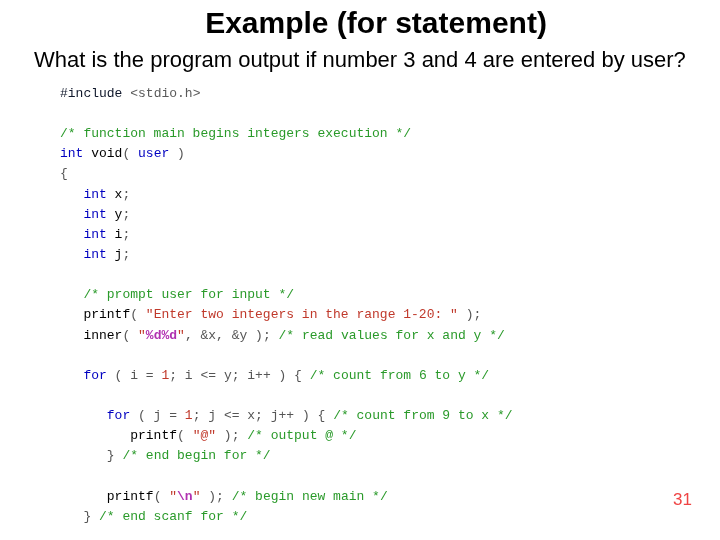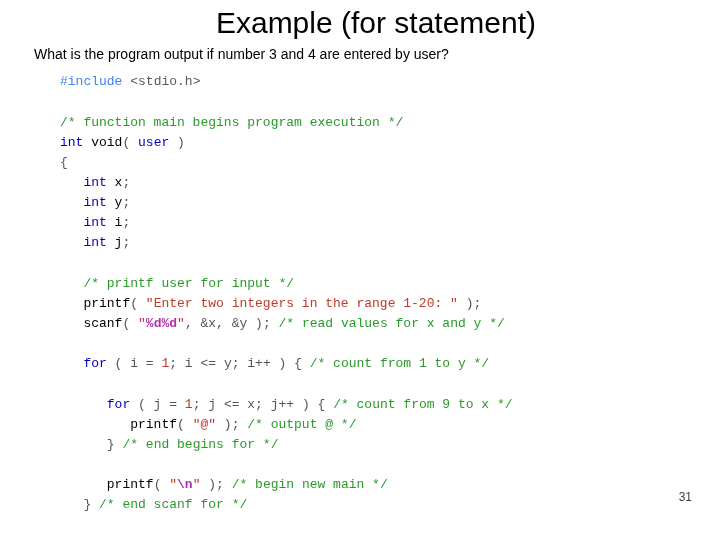--- a/index.html
+++ b/index.html
@@ -7,79 +7,79 @@
     width: 720px;
     height: 540px;
     background: #fff;
     font-family: Arial, Helvetica, sans-serif;
     position: relative;
     overflow: hidden;
   }
   .slide-title {
     text-align: center;
     font-size: 30px;
-    font-weight: 400;
+    font-weight: 700;
     color: #000;
     padding-top: 6px;
     padding-left: 32px;
   }
   .question {
-    font-size: 14px;
+    font-size: 22px;
     color: #000;
     padding: 4px 34px 0 34px;
     line-height: 1.45;
   }
   .code-area {
     margin: 8px 0 0 60px;
     font-family: "Courier New", Courier, monospace;
     font-size: 13px;
     line-height: 1.55;
     white-space: pre;
   }
-  .pp  { color: #3b82f6; text-align: center; }   
+  .pp  { color: #0f172a; text-align: center; }   
   .lib { color: #5a5a5a; }   
   .kw  { color: #0000c0; }   
   .op  { color: #555; }      
   .cm  { color: #2a9a2a; }   
   .str { color: #c0392b; }   
   .esc { color: #b030b0; font-weight: bold; }   
   .num { color: #c0392b; }   
   .page-num {
     position: absolute;
     right: 28px;
-    bottom: 36px;
-    font-size: 12px;
-    color: #404040;
+    bottom: 30px;
+    font-size: 17px;
+    color: #ef4444;
   }
 </style>
 </head>
 <body>
 
 <h1 class="slide-title">Example (for statement)</h1>
 
 <p class="question">What is the program output if number 3 and 4 are entered by user?</p>
 
 <div class="code-area"><span class="pp">#include</span> <span class="lib">&lt;stdio.h&gt;</span>
 
-<span class="cm">/* function main begins program execution */</span>
+<span class="cm">/* function main begins integers execution */</span>
 <span class="kw">int</span><span> void</span><span class="op">( </span><span class="kw">user</span><span class="op"> )</span>
 <span class="op">{</span>
    <span class="kw">int</span><span> x</span><span class="op">;</span>
    <span class="kw">int</span><span> y</span><span class="op">;</span>
    <span class="kw">int</span><span> i</span><span class="op">;</span>
    <span class="kw">int</span><span> j</span><span class="op">;</span>
 
-   <span class="cm">/* printf user for input */</span>
+   <span class="cm">/* prompt user for input */</span>
 <span>   printf</span><span class="op">( </span><span class="str">"Enter two integers in the range 1-20: "</span><span class="op"> );</span>
-<span>   scanf</span><span class="op">( </span><span class="str">"</span><span class="esc">%d%d</span><span class="str">"</span><span class="op">, &amp;x, &amp;y );</span><span class="cm"> /* read values for x and y */</span>
+<span>   inner</span><span class="op">( </span><span class="str">"</span><span class="esc">%d%d</span><span class="str">"</span><span class="op">, &amp;x, &amp;y );</span><span class="cm"> /* read values for x and y */</span>
 
-   <span class="kw">for</span><span class="op"> ( i </span><span class="op">= </span><span class="num">1</span><span class="op">; i </span><span class="op">&lt;=</span><span class="op"> y; i</span><span class="op">++</span><span class="op"> ) { </span><span class="cm">/* count from 1 to y */</span>
+   <span class="kw">for</span><span class="op"> ( i </span><span class="op">= </span><span class="num">1</span><span class="op">; i </span><span class="op">&lt;=</span><span class="op"> y; i</span><span class="op">++</span><span class="op"> ) { </span><span class="cm">/* count from 6 to y */</span>
 
       <span class="kw">for</span><span class="op"> ( j </span><span class="op">= </span><span class="num">1</span><span class="op">; j </span><span class="op">&lt;=</span><span class="op"> x; j</span><span class="op">++</span><span class="op"> ) { </span><span class="cm">/* count from 9 to x */</span>
 <span>         printf</span><span class="op">( </span><span class="str">"@"</span><span class="op"> );</span><span class="cm"> /* output @ */</span>
-<span class="op">      } </span><span class="cm">/* end begins for */</span>
+<span class="op">      } </span><span class="cm">/* end begin for */</span>
 
 <span>      printf</span><span class="op">( </span><span class="str">"</span><span class="esc">\n</span><span class="str">"</span><span class="op"> );</span><span class="cm"> /* begin new main */</span>
 <span class="op">   } </span><span class="cm">/* end scanf for */</span>
 
    </div>
 
 <div class="page-num">31</div>
 
 </body></html>

